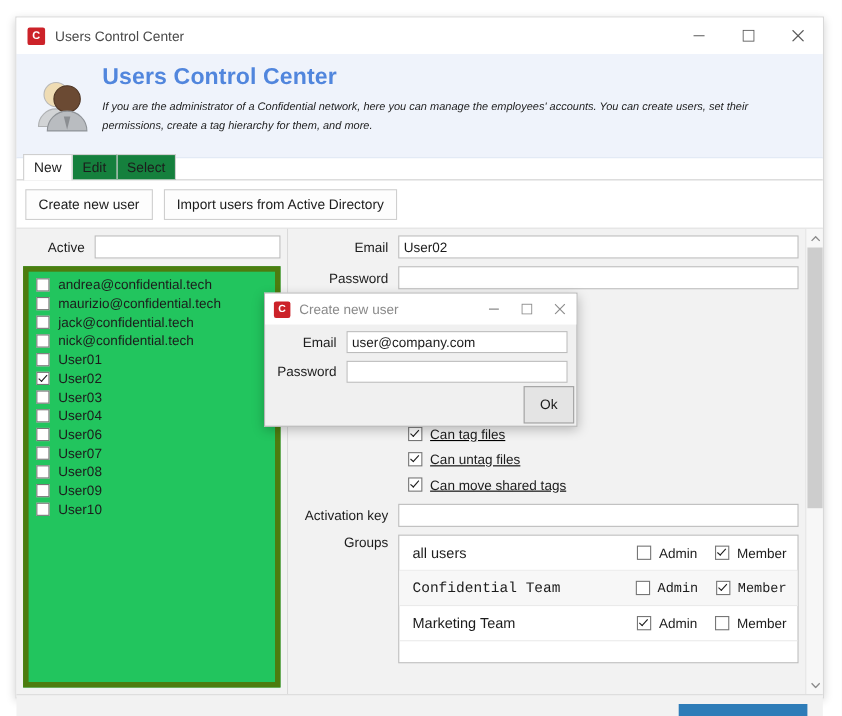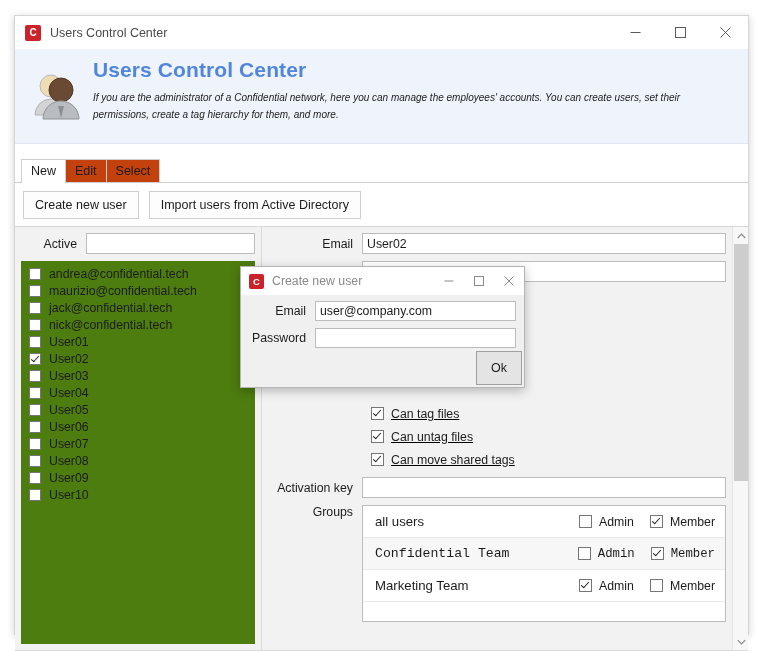--- a/index.html
+++ b/index.html
@@ -99,37 +99,37 @@
   .banner-desc {
     font-size: 10px;
     color: #1c1c1c;
     line-height: 17px;
     max-width: 625px;
     font-style: italic;
   }
 
   
   .tabstrip {
-    height: 39px;
+    height: 20px;
     background: #ffffff;
     display: flex;
     align-items: flex-end;
     padding-left: 6px;
     border-bottom: 1px solid #cfcfcf;
     box-sizing: border-box;
     position: relative;
     top: 0;
   }
   .tab {
     font-size: 12.5px;
     color: #1c1c1c;
     padding: 3px 9px 3px 9px;
     border: 1px solid #cfcfcf;
     border-bottom: none;
-    background: #c2410c;
+    background: #15803d;
     margin-right: -1px;
     position: relative;
     box-sizing: border-box;
     height: 23px;
     line-height: 16px;
   }
   .tab.active {
     background: #ffffff;
     z-index: 2;
     margin-bottom: -1px;
@@ -194,22 +194,22 @@
     border: 1px solid #bcbcbc;
     background: #ffffff;
     font-size: 12.3px;
     padding: 0 4px;
     box-sizing: border-box;
     font-family: "Liberation Sans", sans-serif;
     outline: none;
   }
   .user-list {
     flex: 1;
-    background: #4d7c0f;
-    border: 1px solid #4d7c0f;
+    background: #22c55e;
+    border: 5px solid #4d7c0f;
     overflow: hidden;
     padding: 3px 0 0 0;
     box-sizing: border-box;
   }
   .user-item {
     display: flex;
     align-items: center;
     height: 17px;
     padding-left: 7px;
     font-size: 12.3px;
@@ -524,24 +524,20 @@
           <span class="cb checked"></span>
           <span>User02</span>
         </div>
         <div class="user-item">
           <span class="cb"></span>
           <span>User03</span>
         </div>
         <div class="user-item">
           <span class="cb"></span>
           <span>User04</span>
-        </div>
-        <div class="user-item">
-          <span class="cb"></span>
-          <span>User05</span>
         </div>
         <div class="user-item">
           <span class="cb"></span>
           <span>User06</span>
         </div>
         <div class="user-item">
           <span class="cb"></span>
           <span>User07</span>
         </div>
         <div class="user-item">

